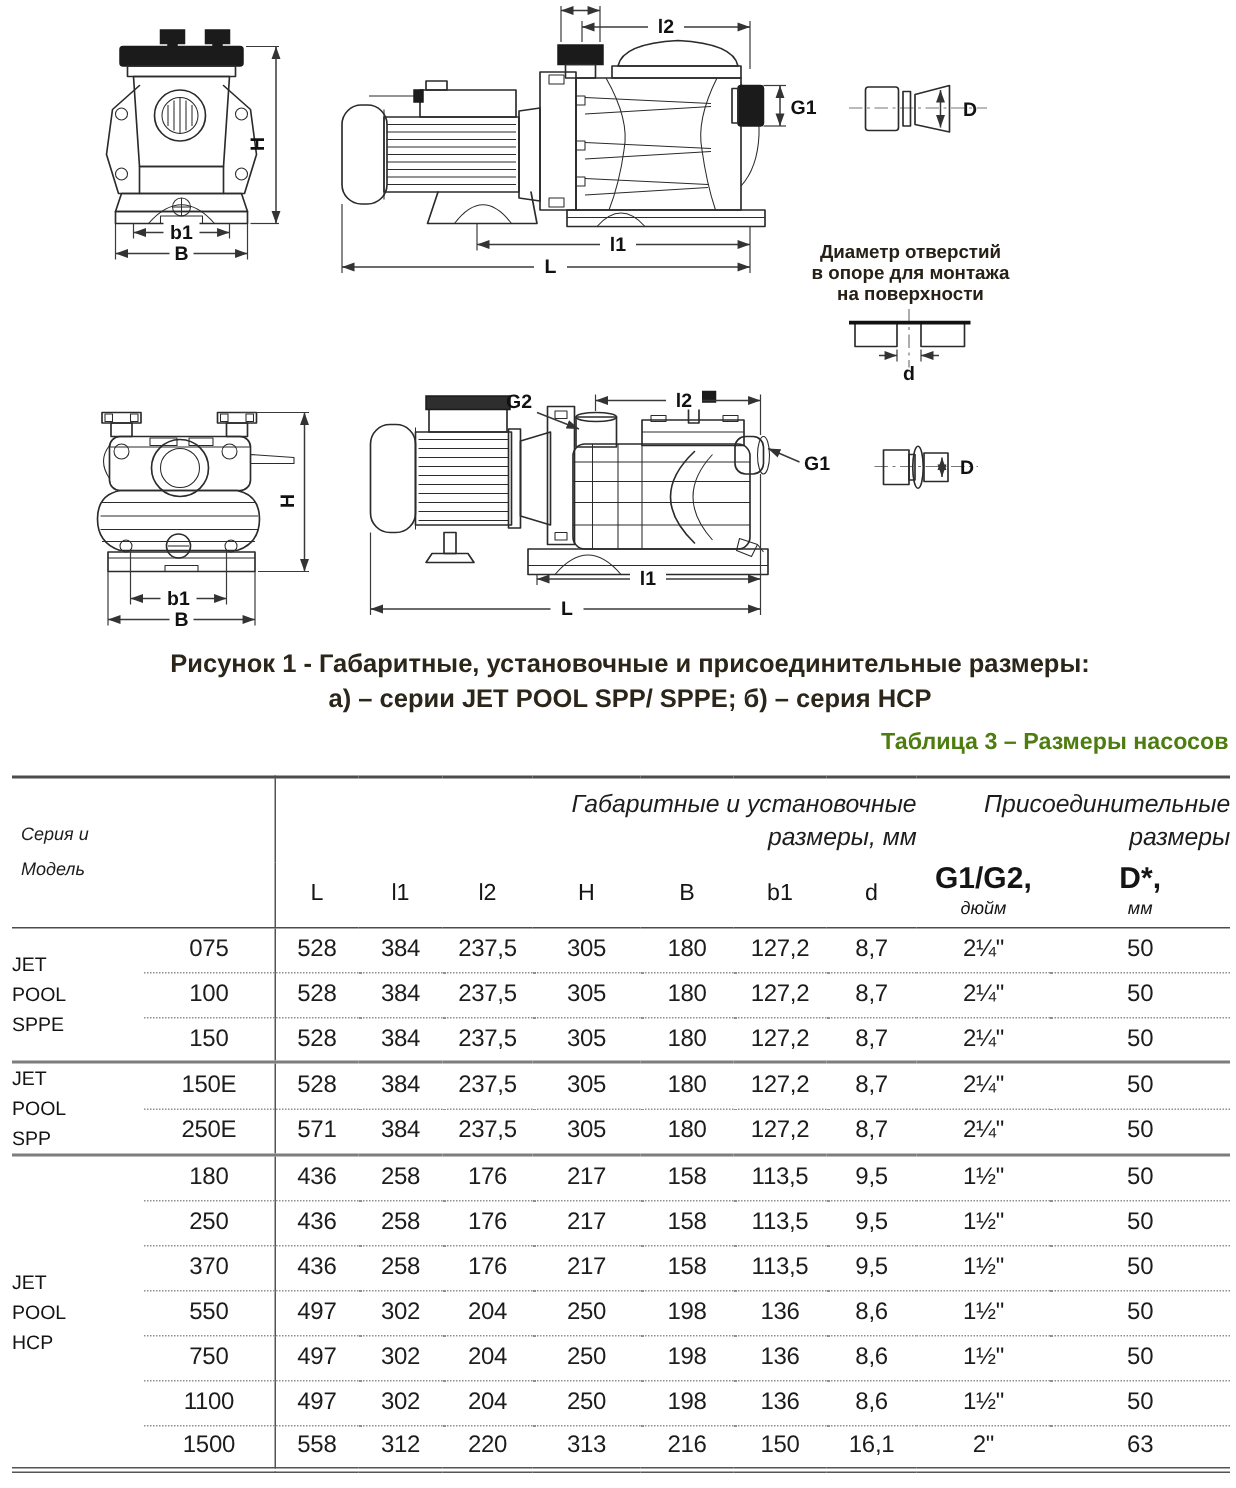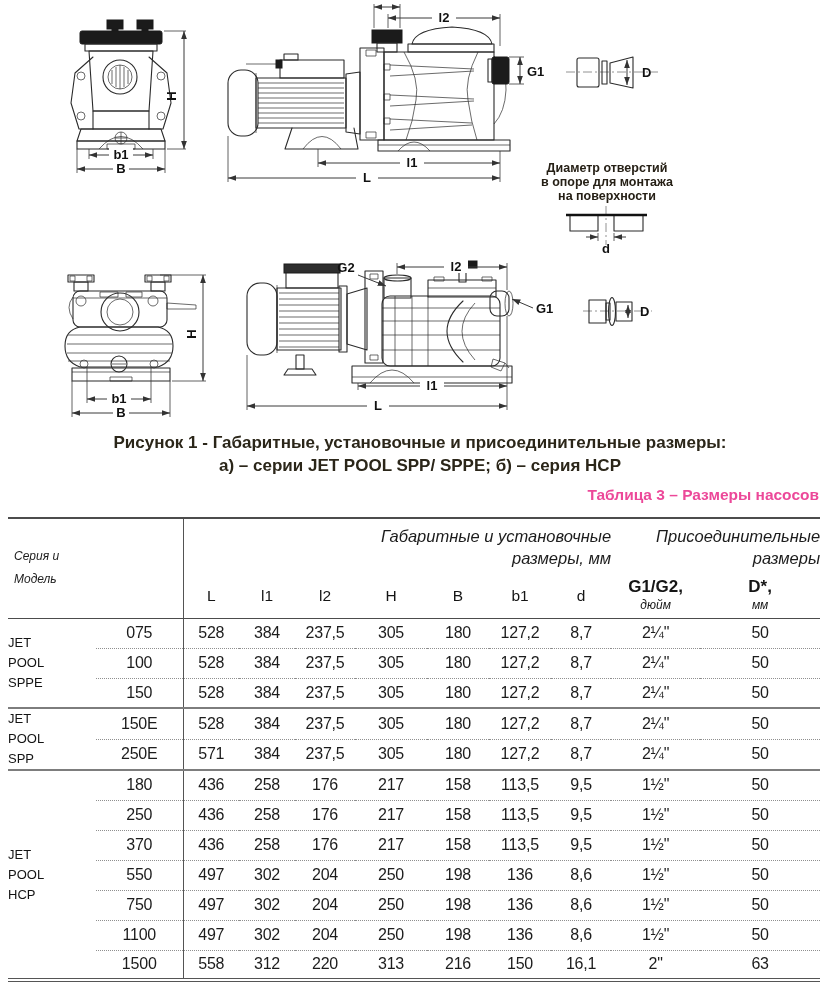--- a/index.html
+++ b/index.html
@@ -15,35 +15,35 @@
   .ext{stroke:#3a3a3a;stroke-width:0.8;fill:none;}
   .dim{stroke:#3a3a3a;stroke-width:1;fill:none;}
   .cl{stroke:#777;stroke-width:0.8;fill:none;stroke-dasharray:9 3 2 3;}
   .dimlbl{font:700 13px "Liberation Sans",sans-serif;fill:#111;text-anchor:middle;}
   .dimlbl.start{text-anchor:start;}
   .lblbg{fill:#ffffff;}
   .notetxt{font:700 12.5px "Liberation Sans",sans-serif;fill:#262016;text-anchor:middle;}
   
   .caption{position:absolute;top:431px;left:0;width:792px;text-align:center;
     font-weight:700;font-size:17px;line-height:23px;color:#2b2619;padding-left:24px;}
-  .tbl-title{position:absolute;top:486px;right:5px;font-weight:700;font-size:15.5px;color:#ec4899;}
+  .tbl-title{position:absolute;top:486px;right:5px;font-weight:700;font-size:15.5px;color:#4d7c0f;}
   
   table.pump{position:absolute;top:517px;left:8px;width:812px;border-collapse:collapse;
     table-layout:fixed;border-top:2px solid #4c4c4c;border-bottom:4px double #555;}
   table.pump th,table.pump td{padding:0;font-weight:400;}
   tr.h1{height:57px;}
   tr.h2{height:43px;}
   tbody tr{height:30px;}
   .series-head{vertical-align:middle;text-align:left;border-bottom:1px solid #4c4c4c;}
   .sh-line{display:block;font-style:italic;font-size:12px;line-height:23px;padding-left:6px;color:#1c1c1c;}
   .grp{vertical-align:middle;text-align:right;}
   .g-line{display:block;font-style:italic;font-size:16.5px;line-height:22px;color:#1c1c1c;}
   .h2 th{border-bottom:1px solid #4c4c4c;vertical-align:middle;text-align:center;}
   .colh{font-weight:700;font-size:15.5px;color:#151515;}
-  .colh .b-line{display:block;font-weight:700;font-size:17px;line-height:19px;}
+  .colh .b-line{display:block;font-weight:700;font-size:20px;line-height:19px;}
   .colh .sub-it{display:block;font-style:italic;font-weight:400;font-size:12px;line-height:19px;}
   .vline{border-left:1px solid #545454;}
   .dotted{border-top:1px dotted #8f8f8f;}
   .gline{border-top:2px solid #7d7d7d;}
   td.series{font-weight:700;font-size:13px;text-align:left;padding-left:8px;
     vertical-align:middle;white-space:pre-line;line-height:20px;color:#131313;}
   td.model,td.val{text-align:center;font-size:16px;color:#1c1c1c;letter-spacing:-0.2px;}
 </style>
 </head>
 <body>

